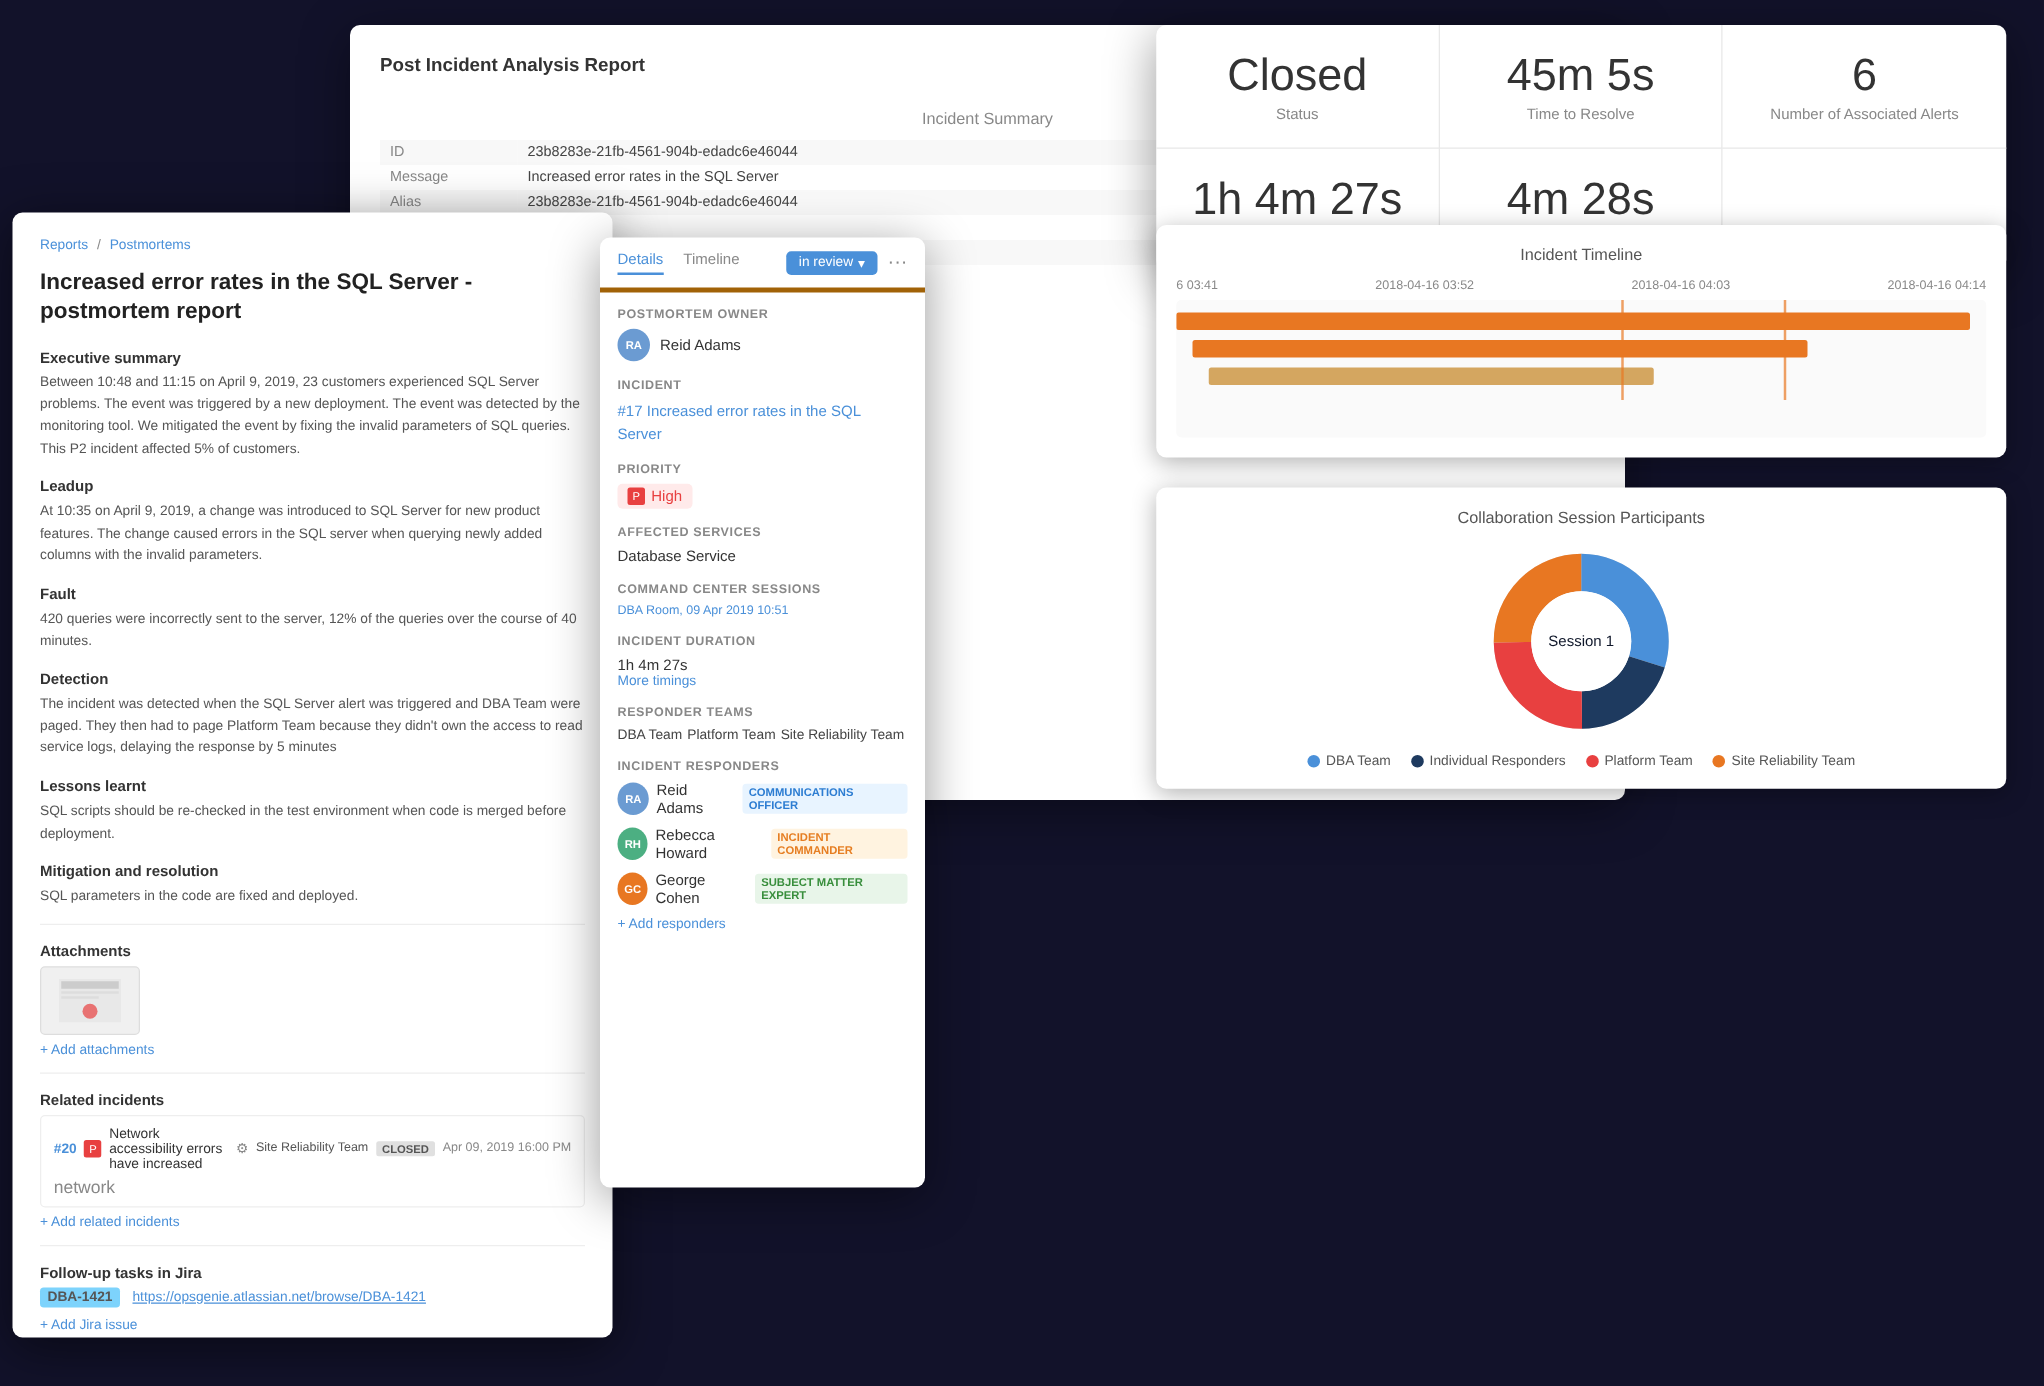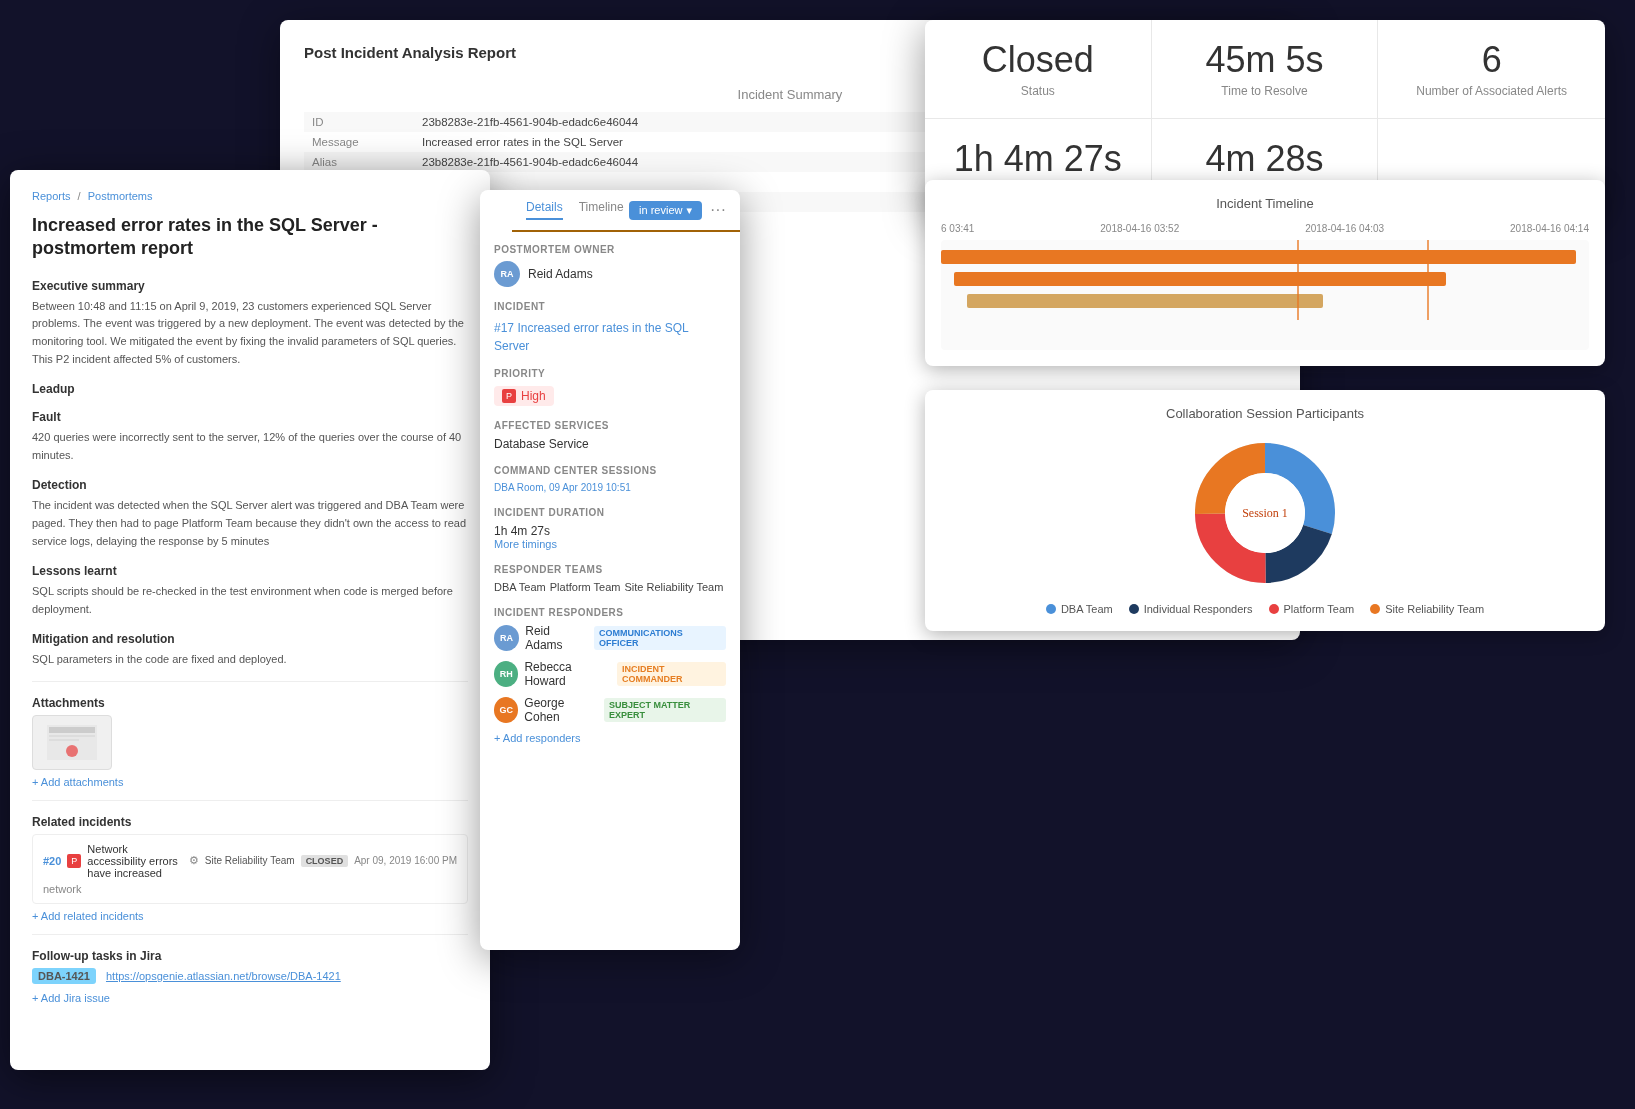--- a/index.html
+++ b/index.html
@@ -150,24 +150,23 @@
       flex-shrink: 0;
       margin: 0 auto;
     }
 
     .donut-label {
       position: absolute;
       top: 50%;
       left: 50%;
       transform: translate(-50%, -50%);
       font-size: 12px;
-      color: #c2410c;
+      color: #0f172a;
       text-align: center;
       font-weight: 500;
-      font-family: Liberation Serif, serif;
     }
 
     .collab-legend {
       display: flex;
       justify-content: center;
       gap: 16px;
       flex-wrap: wrap;
       margin-top: 10px;
     }
 
@@ -280,21 +279,21 @@
     .ri-team-icon { color: #888; }
     .closed-badge {
       background: #e0e0e0;
       color: #555;
       font-size: 9px;
       padding: 1px 5px;
       border-radius: 2px;
       text-transform: uppercase;
       font-weight: 600;
     }
-    .ri-tag { font-size: 11px; color: #888; margin-top: 2px; }
+    .ri-tag { font-size: 14px; color: #888; margin-top: 2px; }
     .ri-date { font-size: 10px; color: #888; float: right; }
 
     .jira-section { margin-top: 10px; }
     .jira-task { display: flex; align-items: center; gap: 10px; font-size: 11px; margin-bottom: 8px; }
     .jira-id { color: #555; font-weight: 600; background: #7dd3fc; padding: 2px 6px; border-radius: 3px; }
     .jira-link { color: #4a90d9; }
 
     
     .details-panel {
       position: absolute;
@@ -306,22 +305,21 @@
       border-radius: 8px;
       box-shadow: 0 8px 40px rgba(0,0,0,0.4);
       overflow: hidden;
     }
 
     .panel-header {
       display: flex;
       align-items: center;
       justify-content: space-between;
       padding: 10px 14px;
-      border-bottom: 2px solid #a16207;
-      margin-left: 32px;
+      border-bottom: 4px solid #a16207;
     }
 
     .panel-tabs {
       display: flex;
       gap: 16px;
     }
 
     .panel-tab {
       font-size: 12px;
       color: #888;
@@ -631,20 +629,21 @@
   </div>
   <div class="postmortem-title">Increased error rates in the SQL Server - postmortem report</div>
 
   <div id="postmortem-sections">
       <div>
     <div class="section-heading">Executive summary</div>
     <div class="section-body">Between 10:48 and 11:15 on April 9, 2019, 23 customers experienced SQL Server problems. The event was triggered by a new deployment. The event was detected by the monitoring tool. We mitigated the event by fixing the invalid parameters of SQL queries. This P2 incident affected 5% of customers.</div>
   </div>
       <div>
     <div class="section-heading">Leadup</div>
+    <div class="section-body">At 10:35 on April 9, 2019, a change was introduced to SQL Server for new product features. The change caused errors in the SQL server when querying newly added columns with the invalid parameters.</div>
   </div>
       <div>
     <div class="section-heading">Fault</div>
     <div class="section-body">420 queries were incorrectly sent to the server, 12% of the queries over the course of 40 minutes.</div>
   </div>
       <div>
     <div class="section-heading">Detection</div>
     <div class="section-body">The incident was detected when the SQL Server alert was triggered and DBA Team were paged. They then had to page Platform Team because they didn't own the access to read service logs, delaying the response by 5 minutes</div>
   </div>
       <div>

